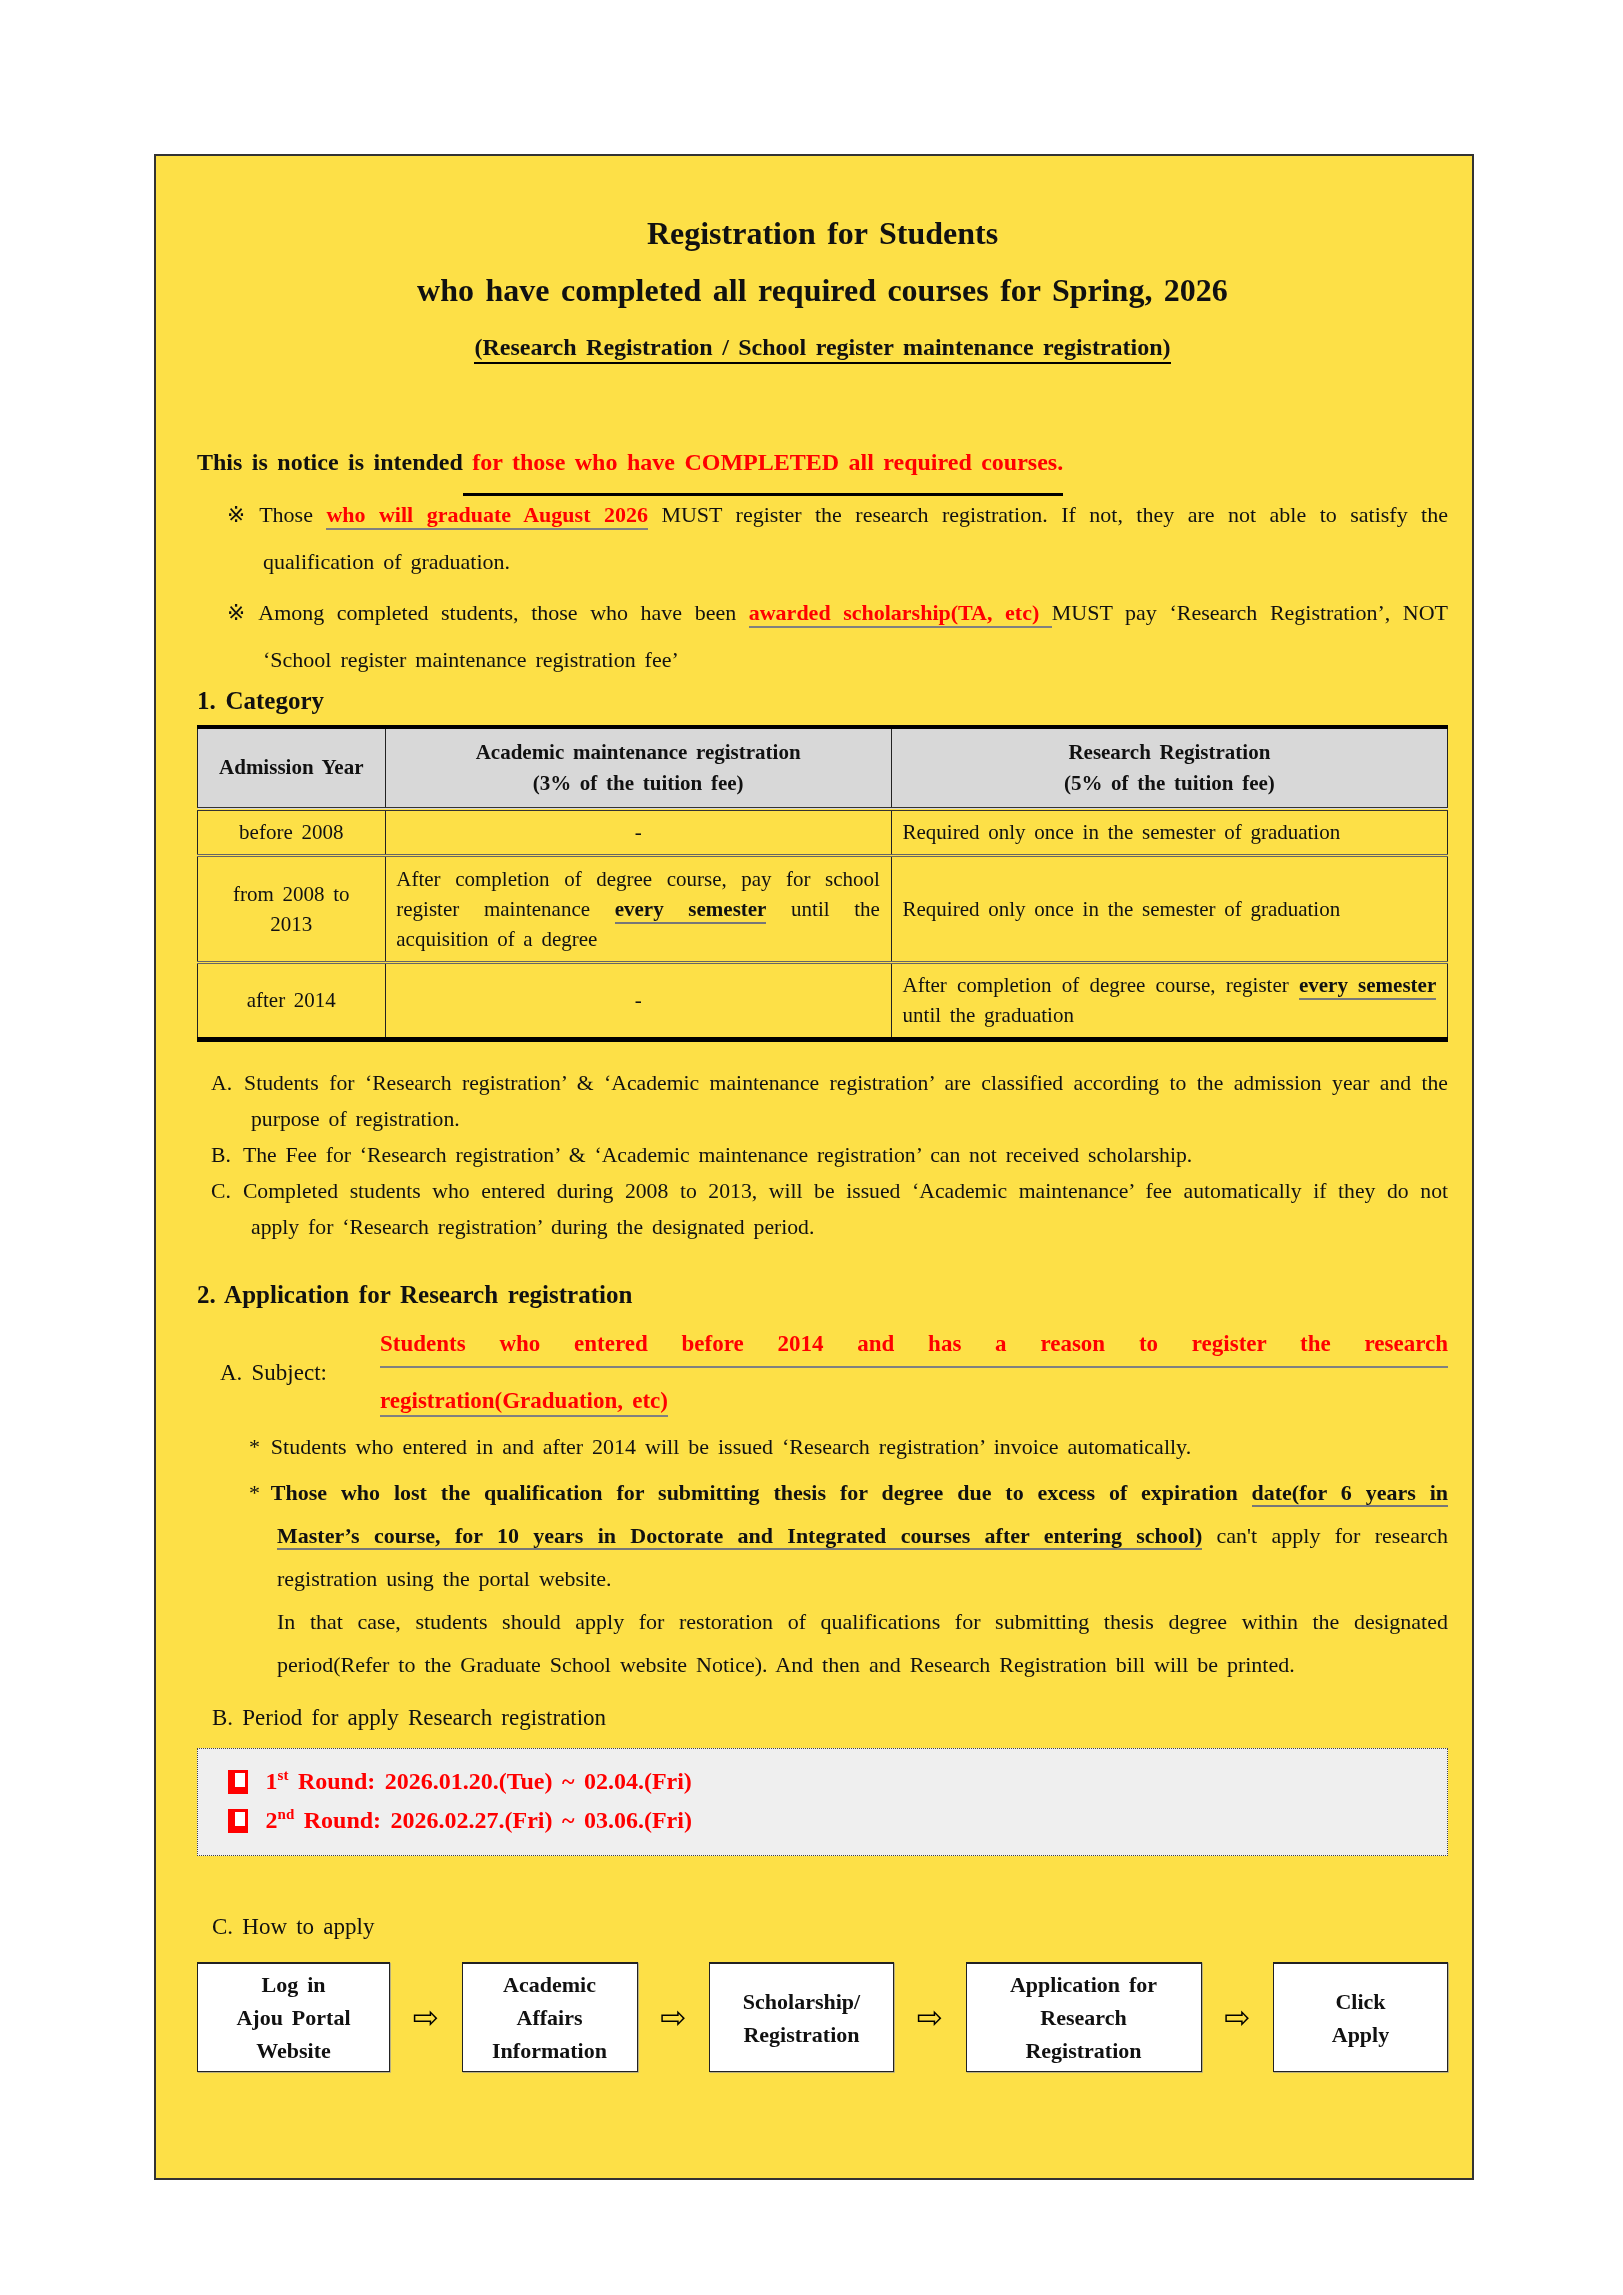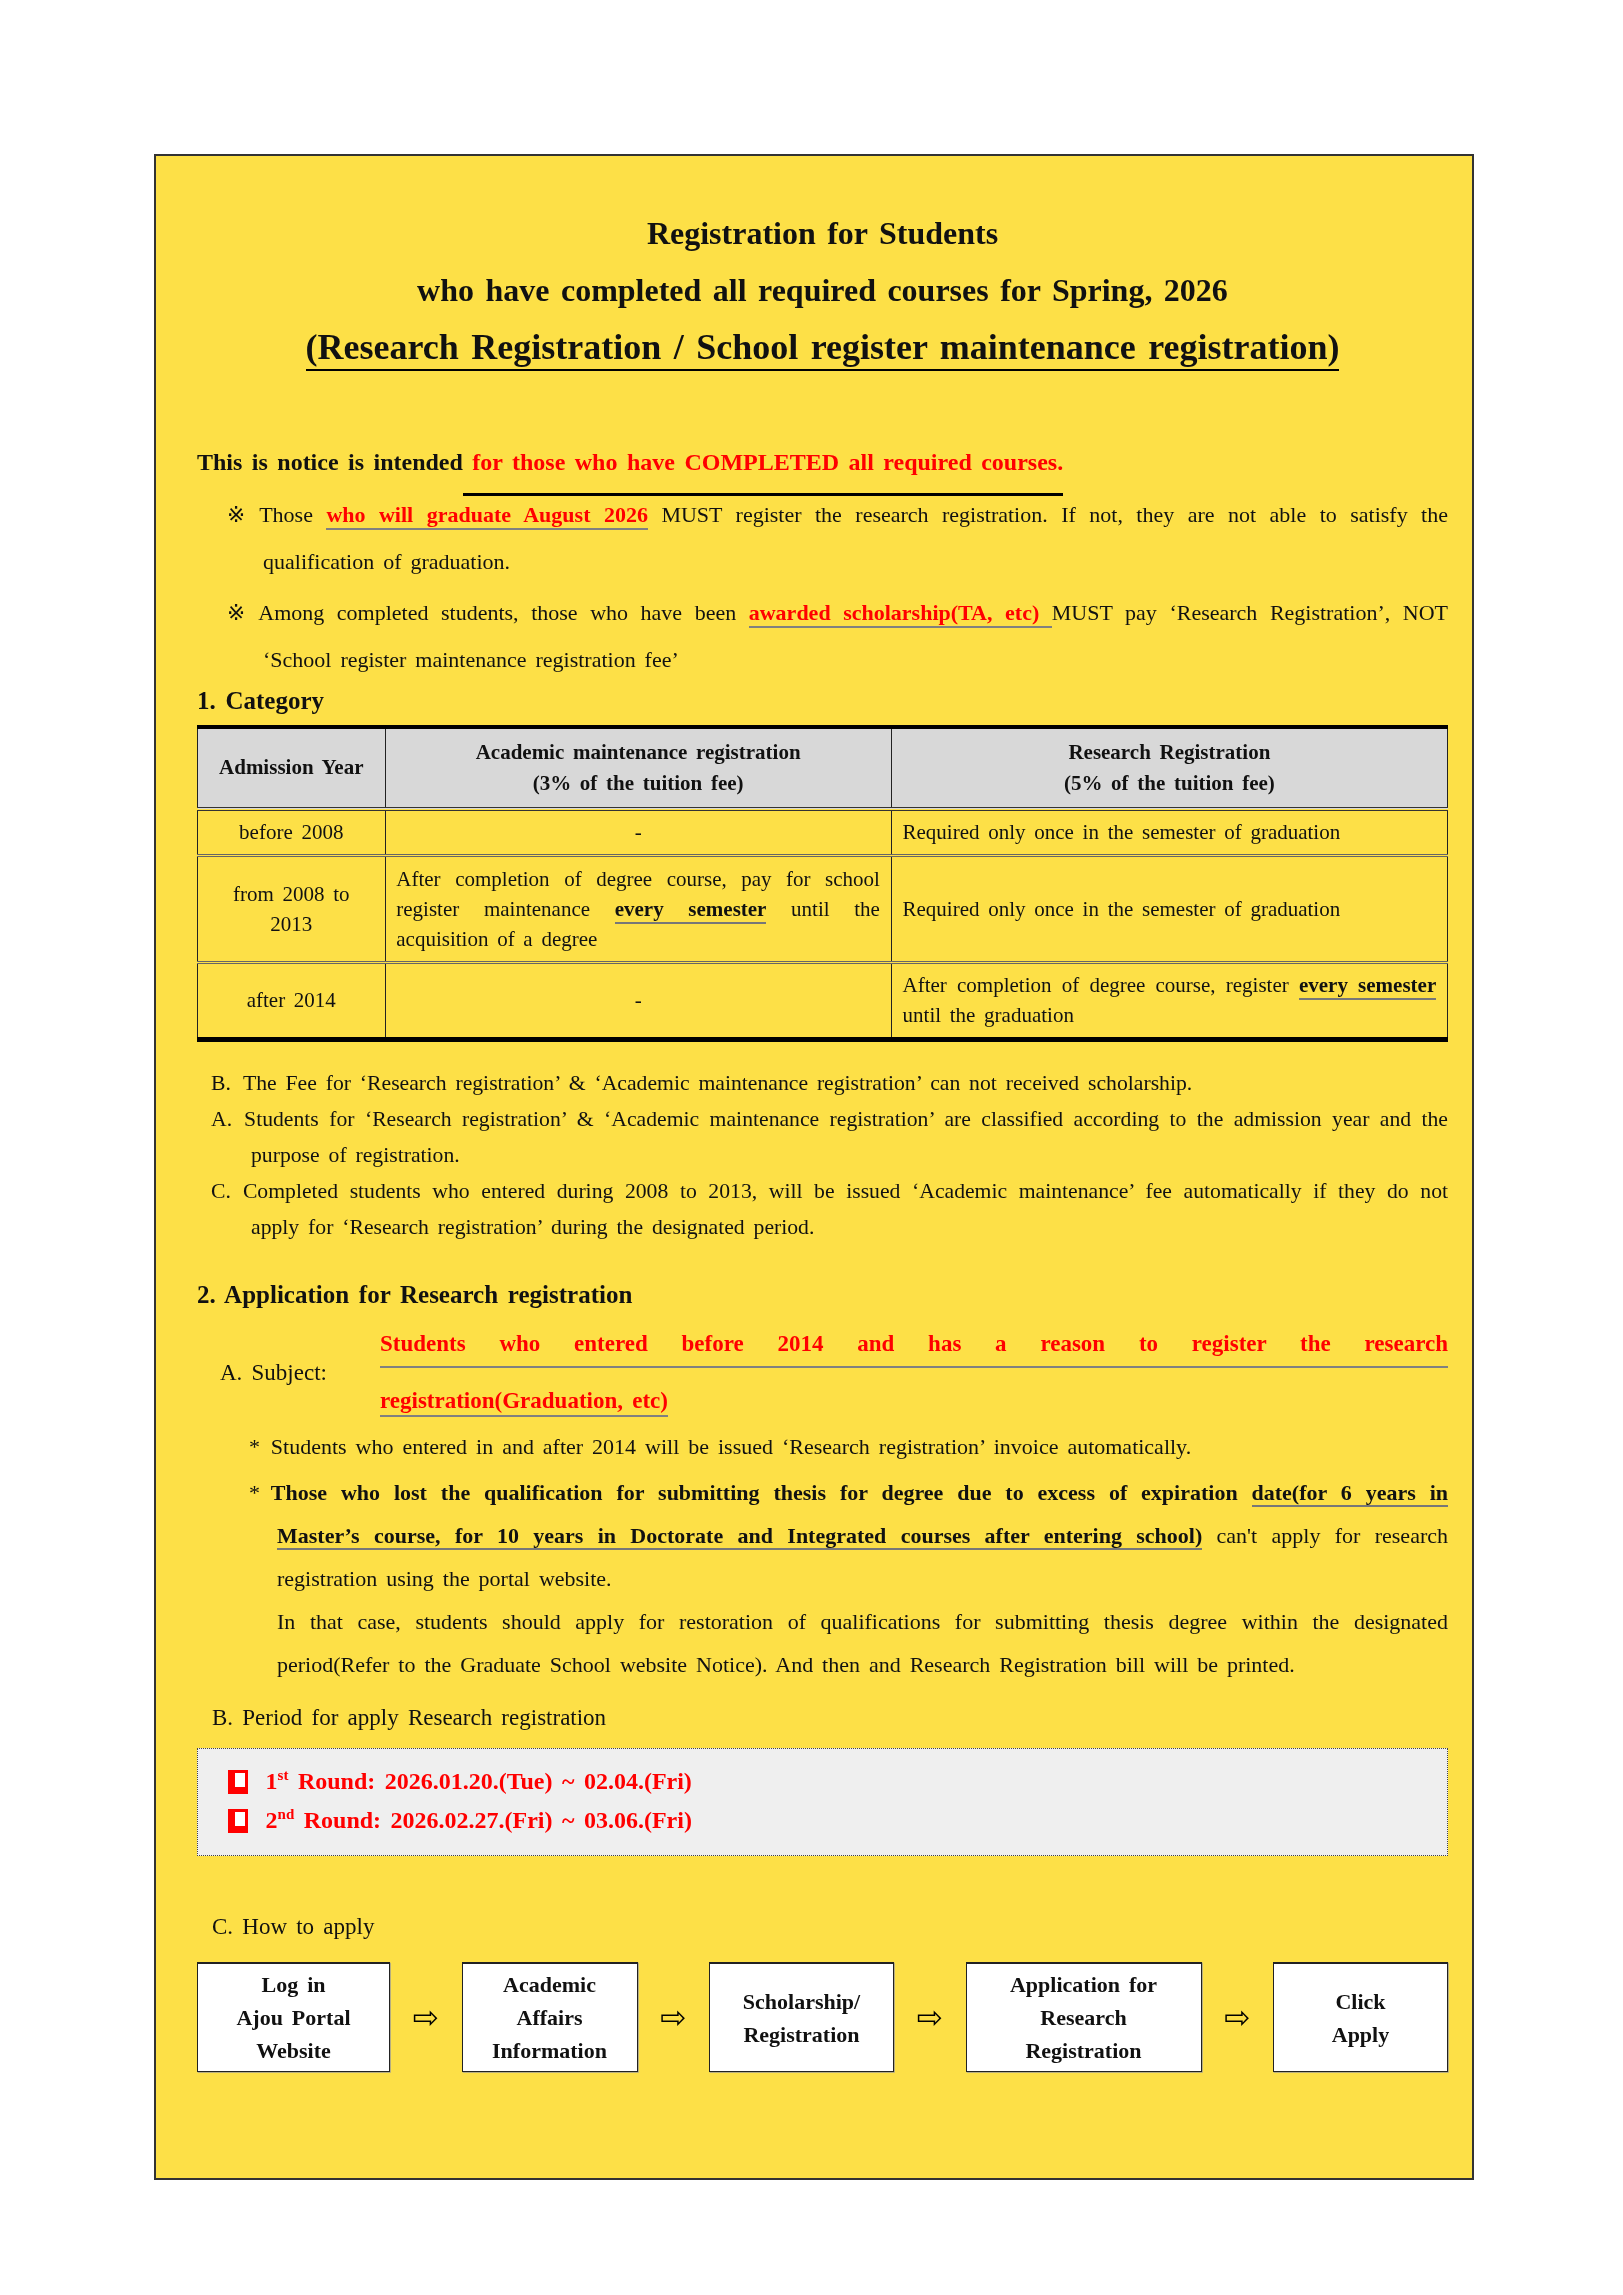--- a/index.html
+++ b/index.html
@@ -17,21 +17,21 @@
     word-spacing:0.32em;
   }
   .frame{
     position:absolute;left:154px;top:154px;width:1320px;height:2026px;
     border:2px solid #333333;background:#fde047;
     padding:39px 24px 27px 41px;
   }
   
   .title-block{text-align:center;margin-top:9.5px;}
   .t-main{font-size:32px;font-weight:700;line-height:57px;}
-  .t-sub{font-size:36px;font-weight:700;line-height:57px;}
+  .t-sub{font-size:24px;font-weight:700;line-height:57px;}
   .t-sub .u3{border-bottom:2.7px solid #000;padding-bottom:2px;}
   
   .lead{margin-top:62px;font-size:24px;font-weight:700;line-height:49px;}
   .bullet{
     margin-top:4px;font-size:22px;line-height:47px;text-align:justify;
     padding-left:66px;text-indent:-36px;
   }
   .refmark{font-family:"DejaVu Sans",sans-serif;font-size:21.7px;padding-right:9.5px;}
   
   .run-n{}
@@ -158,22 +158,22 @@
       </tr>
       <tr>
         <td class="cell-year">after 2014</td>
         <td class="cell-center"><span class="run-n">-</span></td>
         <td class="cell-just"><span class="run-n">After completion of degree course, register </span><span class="run-bu">every semester</span><span class="run-n"> until the graduation</span></td>
       </tr>
     </tbody>
   </table>
 
   <div class="notes">
+    <div class="note"><span class="note-marker">A.</span><span>Students for ‘Research registration’ &amp; ‘Academic maintenance registration’ are classified according to the admission year and the purpose of registration.</span></div>
     <div class="note"><span class="note-marker">B.</span><span>The Fee for ‘Research registration’ &amp; ‘Academic maintenance registration’ can not received scholarship.</span></div>
-    <div class="note"><span class="note-marker">A.</span><span>Students for ‘Research registration’ &amp; ‘Academic maintenance registration’ are classified according to the admission year and the purpose of registration.</span></div>
     <div class="note"><span class="note-marker">C.</span><span>Completed students who entered during 2008 to 2013, will be issued ‘Academic maintenance’ fee automatically if they do not apply for ‘Research registration’ during the designated period.</span></div>
   </div>
 
   <div class="h-num" style="margin-top:34px;">2. Application for Research registration</div>
 
   <div class="subject-row">
     <span class="subject-label">A. Subject:</span>
     <span class="subject-red">
       <span class="subject-l1">Students who entered before 2014 and has a reason to register the research</span>
       <span class="subject-l2"><span class="u">registration(Graduation, etc)</span></span>

